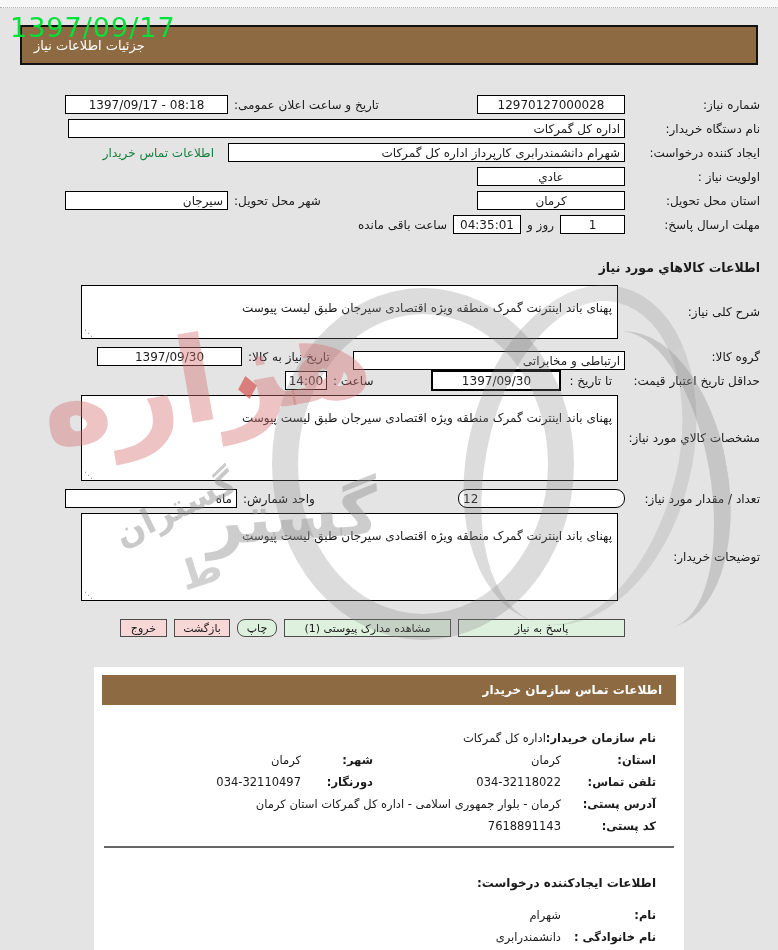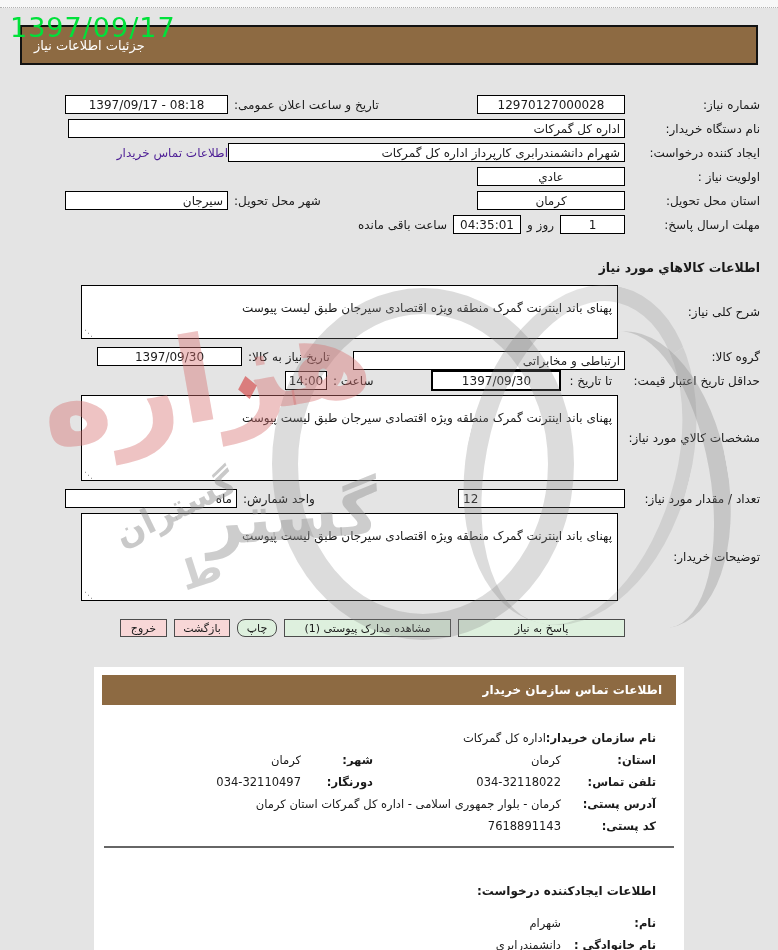--- a/index.html
+++ b/index.html
@@ -26,21 +26,21 @@
   .box{
     background:#fff;border:1px solid #000;height:19px;box-sizing:border-box;
     display:flex;align-items:center;padding:0 4px;white-space:nowrap;overflow:hidden;
   }
   .center{justify-content:center;}
   .rt{justify-content:flex-start;} 
   .spacer{flex:1;}
   .ltr{direction:ltr;unicode-bidi:isolate;}
   .gap6{margin-right:6px;}
   .end47{margin-left:47px;}
-  .link{color:#4c1d95;cursor:pointer;white-space:nowrap;}
+  .link{color:#15803d;cursor:pointer;white-space:nowrap;margin-right:14px;}
   .inline-txt{white-space:nowrap;margin:0 6px;}
   .section-heading{
     margin:26px 18px 10px;text-align:right;font-weight:bold;font-size:12.5px;direction:rtl;
   }
   .ta-row{display:flex;direction:rtl;align-items:center;margin:0 18px 8px;}
   .ta{
     flex:0 0 537px;margin-right:7px;background:#fff;border:1px solid #000;
     box-sizing:border-box;padding:14px 5px;text-align:right;position:relative;
     font-size:12px;line-height:16px;overflow:hidden;
   }
@@ -61,21 +61,21 @@
     display:flex;align-items:center;padding:0 14px;direction:rtl;
   }
   .p-rows{margin-top:22px;direction:rtl;padding:0 20px;}
   .p-row{display:flex;direction:rtl;align-items:center;height:22px;font-size:11.5px;}
   .p-lbl{flex:0 0 95px;font-weight:bold;text-align:right;white-space:nowrap;}
   .p-val{flex:0 0 180px;text-align:right;padding-left:8px;white-space:nowrap;overflow:hidden;}
   .p-lbl2{flex:0 0 72px;font-weight:bold;text-align:right;white-space:nowrap;}
   .p-val2{flex:0 0 150px;text-align:right;padding-left:8px;white-space:nowrap;}
   .p-val-wide{flex:1;text-align:right;padding-left:8px;}
   .divider{margin:9px 2px 0;border-top:2px solid #666;height:0;}
-  .p-heading{margin:36px 20px 0;text-align:right;font-weight:bold;font-size:12px;direction:rtl;height:18px;}
+  .p-heading{margin:28px 20px 0;text-align:right;font-weight:bold;font-size:12px;direction:rtl;height:18px;}
   .p-rows.creator{margin-top:10px;}
   
   .watermark{position:absolute;inset:0;z-index:3;pointer-events:none;}
   .wm-ring1{
     position:absolute;left:272px;top:288px;width:250px;height:300px;border-radius:50%;
     border:26px solid rgba(130,130,130,0.28);
   }
   .wm-ring2{
     position:absolute;left:468px;top:282px;width:190px;height:330px;border-radius:50%;
     border-left:20px solid rgba(130,130,130,0.28);border-top:16px solid rgba(130,130,130,0.22);
@@ -189,21 +189,21 @@
   <div class="ta-row">
     <span class="lbl">مشخصات کالاي مورد نیاز:</span>
     <div class="ta" style="height:86px;">
       <span>پهنای باند اینترنت گمرک منطقه ویژه اقتصادی سیرجان طبق لیست پیوست</span>
       <span class="grip">⋰</span>
     </div>
   </div>
 
   <div class="row">
     <span class="lbl">تعداد / مقدار مورد نیاز:</span>
-    <div class="box rt ltr" style="flex:0 0 167px;">12</div>
+    <div class="box rt ltr" style="flex:0 0 167px;border-radius:9px;">12</div>
     <div class="spacer"></div>
     <span style="white-space:nowrap;">واحد شمارش:</span>
     <div class="box rt gap6 end47" style="flex:0 0 172px;">ماه</div>
   </div>
 
   <div class="ta-row">
     <span class="lbl">توضیحات خریدار:</span>
     <div class="ta" style="height:88px;">
       <span>پهنای باند اینترنت گمرک منطقه ویژه اقتصادی سیرجان طبق لیست پیوست</span>
       <span class="grip">⋰</span>

